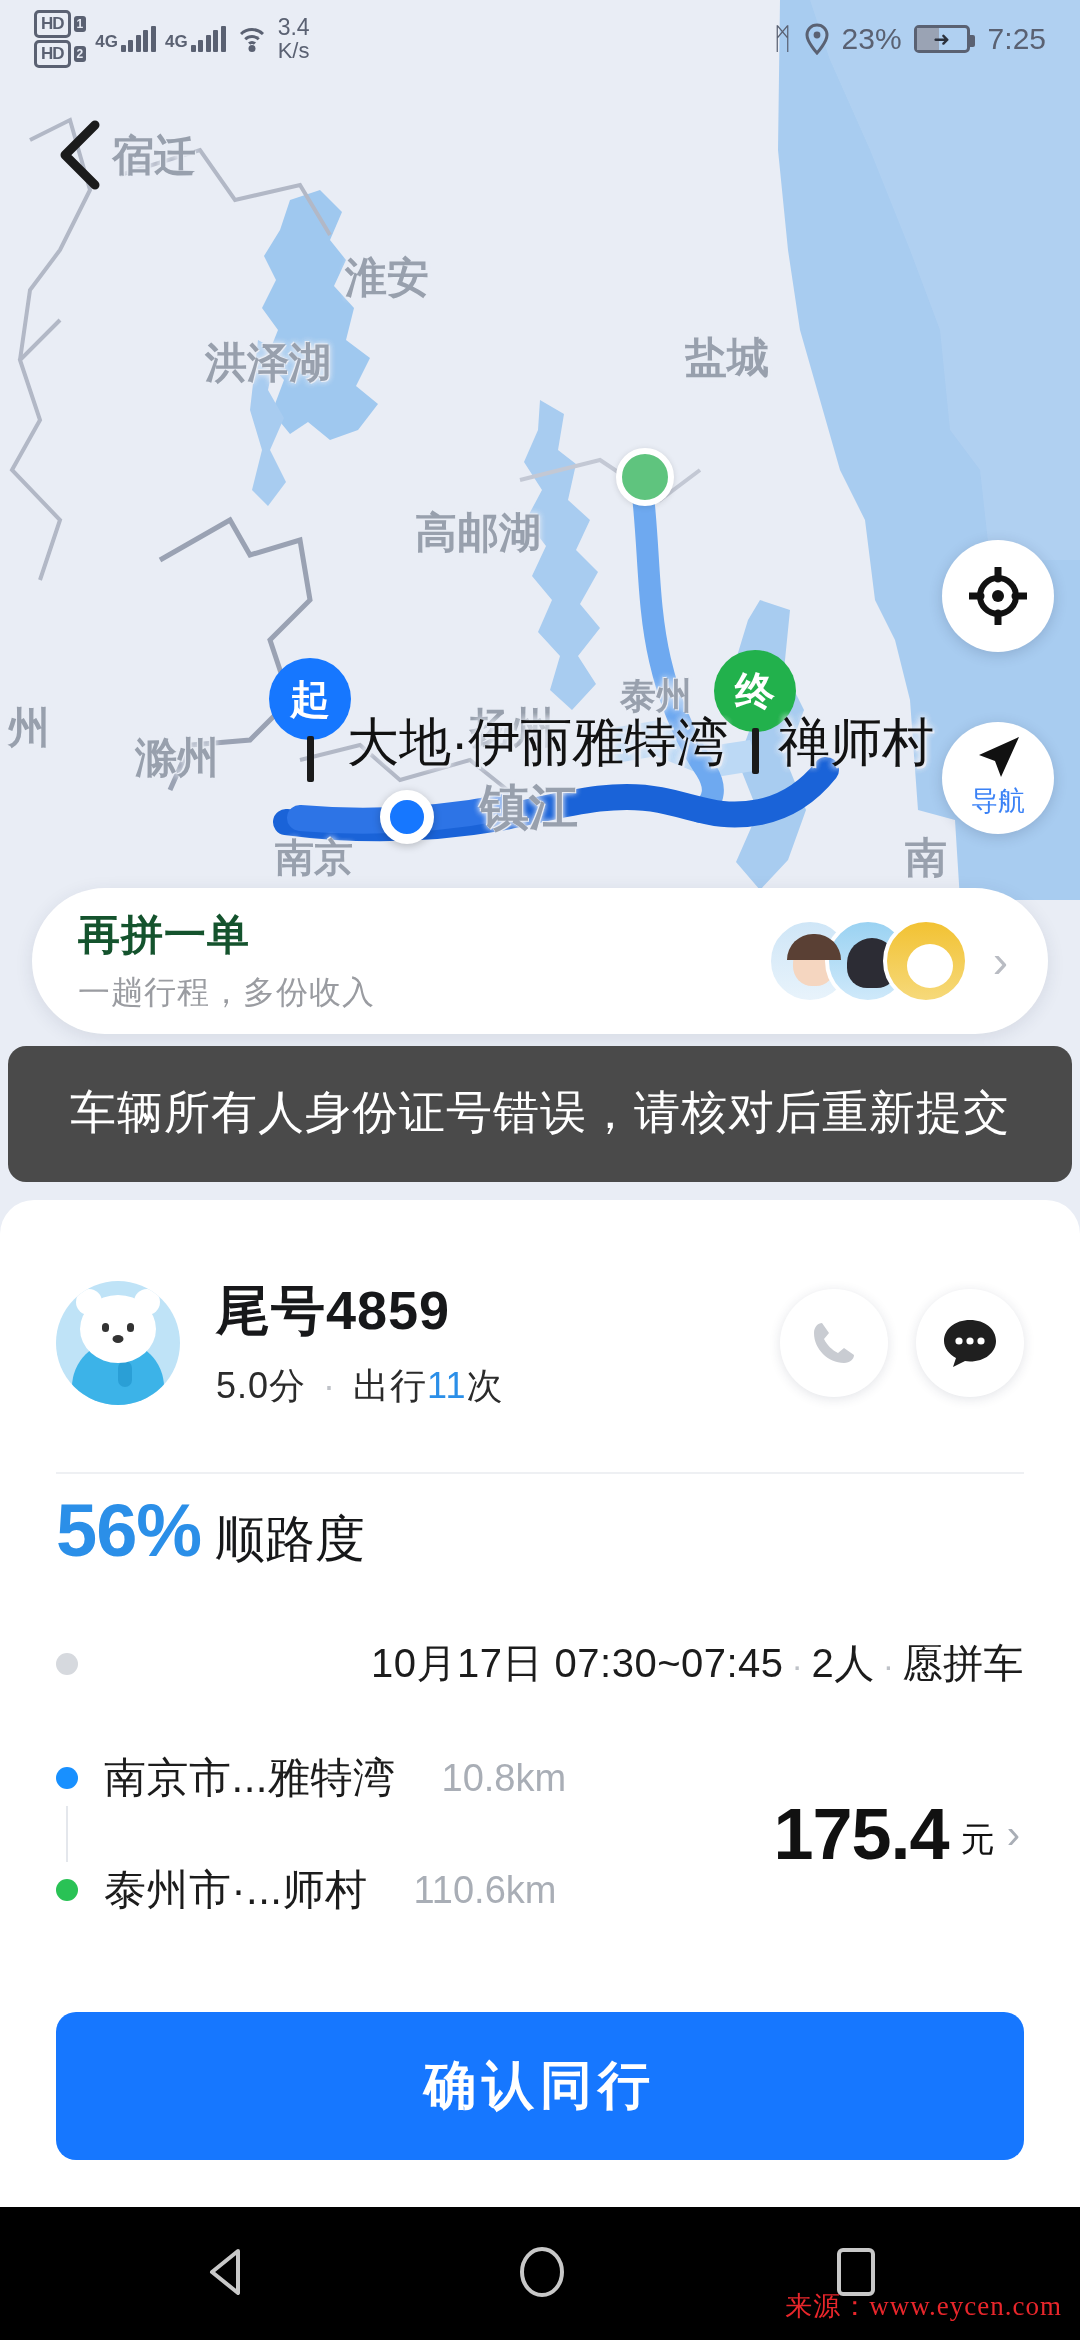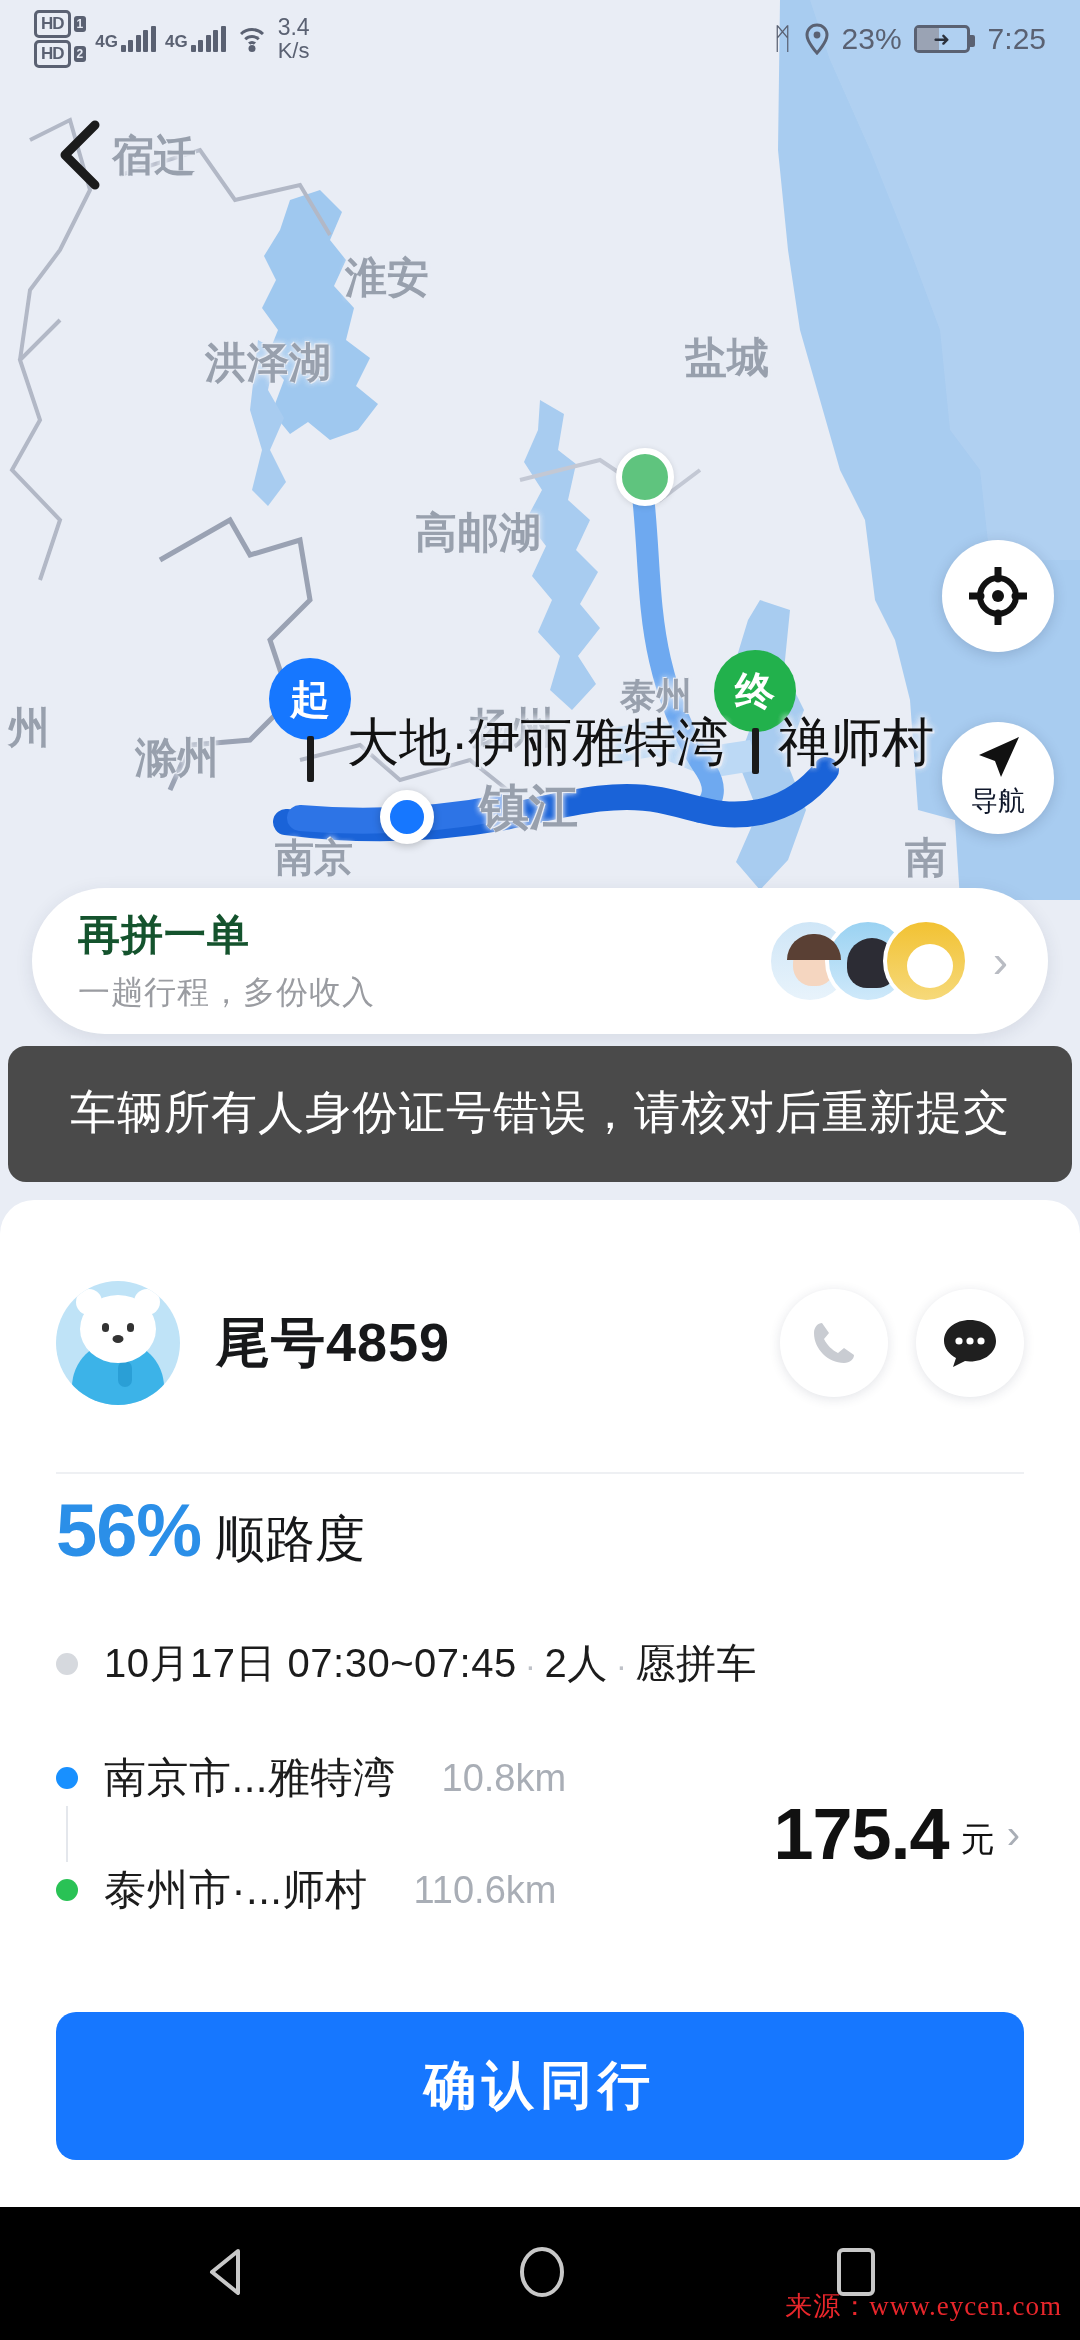--- a/index.html
+++ b/index.html
@@ -119,21 +119,21 @@
   }
 
   .fab{
     position:absolute; right:26px; width:112px; height:112px; border-radius:50%;
     background:#fff; box-shadow:0 3px 14px rgba(30,40,70,.18);
     display:flex; align-items:center; justify-content:center; flex-direction:column;
     z-index:40; cursor:pointer;
   }
   .fab.locate{ top:540px; }
   .fab.nav{ top:722px; gap:0px; }
-  .fab.nav .navtxt{ font-size:27px; color:#0f172a; margin-top:2px; }
+  .fab.nav .navtxt{ font-size:27px; color:#3b82f6; margin-top:2px; }
 
   
   .promo{
     position:absolute; left:32px; top:888px; width:1016px; height:146px;
     background:#fff; border-radius:73px; z-index:45;
     box-shadow:0 4px 18px rgba(40,50,80,.10);
     display:flex; align-items:center; padding:0 40px 0 46px;
   }
   .promo .txt{ flex:1; }
   .promo .t1{ font-size:42px; font-weight:bold; color:#14532d; letter-spacing:1px; }
@@ -205,21 +205,21 @@
   .divider{ position:absolute; left:56px; top:1472px; width:968px; height:2px; background:#eef0f3; z-index:21; }
 
   .match{
     position:absolute; left:56px; top:1488px; z-index:21;
     display:flex; align-items:baseline; gap:14px;
   }
   .match .pct{ font-size:74px; font-weight:bold; color:#2b8fe8; letter-spacing:-1px; }
   .match .lbl{ font-size:50px; color:#17181a; }
 
   .trip{ position:absolute; left:56px; top:1636px; width:968px; z-index:21; }
-  .triprow{ display:flex; align-items:center; gap:26px; }
+  .triprow{ display:flex; align-items:center; gap:26px;justify-content:space-between; }
   .bullet{ width:22px; height:22px; border-radius:50%; flex:none; }
   .bullet.gray{ background:#d6d9de; }
   .bullet.blue{ background:#1890ff; }
   .bullet.green{ background:#29c255; }
   .trip .time{ font-size:40px; color:#1c1c1c; letter-spacing:0.5px; }
   .trip .time .sep{ color:#bfc2c8; margin:0 8px; font-size:34px; }
   .connector{ width:22px; display:flex; justify-content:center; }
   .connector i{ width:2px; height:56px; background:#e4e7ec; display:block; }
 
   .addrblock{ position:absolute; left:56px; top:1750px; width:968px; z-index:21;
@@ -438,20 +438,25 @@
         <div class="pocket"></div>
       <div class="ear l"></div>
         <div class="ear r"></div>
       <div class="head"></div>
       <div class="eye l"></div>
         <div class="eye r"></div>
         <div class="nose"></div>
     </div>
     <div class="info">
       <div class="plate">尾号4859</div>
+      <div class="meta">
+        <span>5.0分</span>
+        <span class="dot">·</span>
+        <span>出行</span><span class="blue">11</span><span>次</span>
+      </div>
     </div>
     <div class="circbtn">
       <svg width="52" height="52" viewBox="0 0 52 52">
         <path d="M14,6 C10,6 6,10 6,16 C6,32 20,46 36,46 C42,46 46,42 46,38 L36,31 L30,36
                  C24,33 19,28 16,22 L21,16 Z" fill="#c9ccd2"></path>
       </svg>
     </div>
     <div class="circbtn">
       <svg width="56" height="52" viewBox="0 0 56 52">
         <path d="M28,3 C13,3 2,12 2,24 C2,31 7,37 14,41 L11,50 L23,44 C24.6,44.3 26.3,44.5 28,44.5

